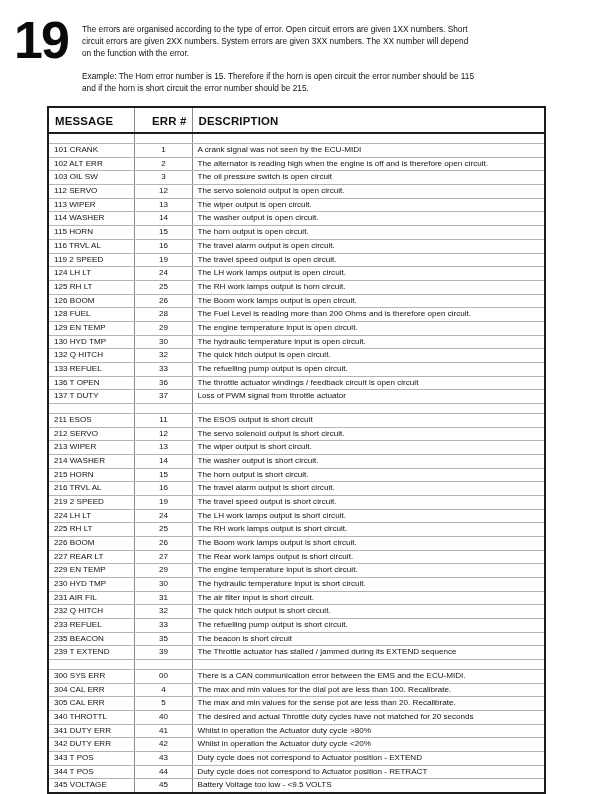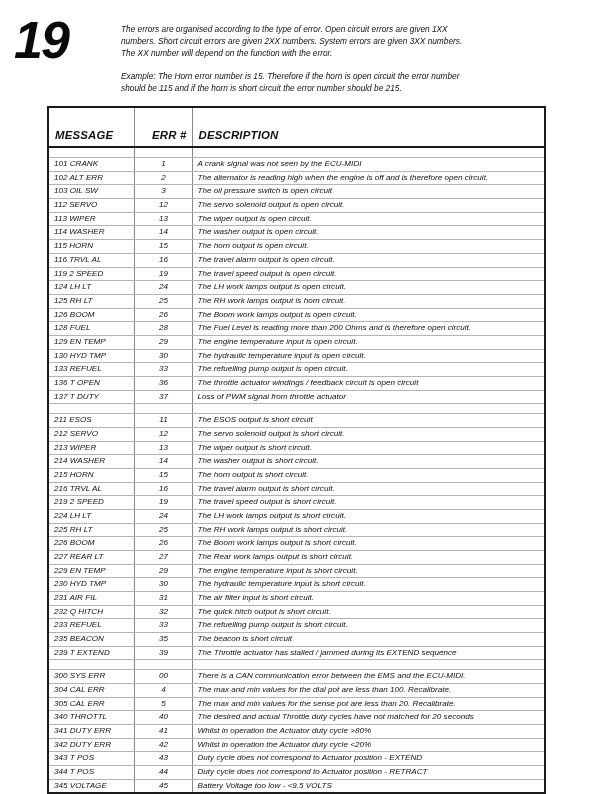--- a/index.html
+++ b/index.html
@@ -13,21 +13,20 @@
     font-family: "Liberation Sans", sans-serif;
     color: #000000;
     position: relative;
     overflow: hidden;
   }
   .page {
     width: 491px;
     height: 794px;
     position: relative;
     box-sizing: border-box;
-    font-style: italic;
   }
 
   
   .header {
     display: flex;
     align-items: flex-start;
     padding: 14px 8px 0 14px;
   }
   .page-number {
     font-family: "Liberation Sans", sans-serif;
@@ -37,21 +36,20 @@
     letter-spacing: -2px;
     width: 68px;
     flex: 0 0 68px;
     color: #0a0a0a;
     padding-top: 2px;
   }
   .intro {
     flex: 1 1 auto;
     padding-right: 6px;
     padding-top: 9px;
-    margin-left: 39px;
   }
   .intro p {
     margin: 0 0 11px 0;
     font-size: 8.3px;
     line-height: 1.45;
     color: #111111;
     text-align: left;
   }
   .intro p:last-child { margin-bottom: 0; }
 
@@ -79,21 +77,21 @@
     padding: 1px 4px 1px 5px;
     font-size: 8.1px;
     line-height: 1.32;
     vertical-align: top;
     color: #111111;
     background: #ffffff;
   }
   table.errtable thead th {
     font-size: 11.4px;
     font-weight: bold;
-    padding: 20px 5px 3px 6px;
+    padding: 6px 5px 3px 6px;
     border-bottom: 2px solid #1a1a1a;
     border-top: none;
     letter-spacing: 0.2px;
     vertical-align: middle;
   }
   table.errtable thead th.h-msg,
   table.errtable thead th.h-err,
   table.errtable thead th.h-desc { text-align: left; }
   table.errtable thead th.h-err { text-align: right; }
 
@@ -214,20 +212,25 @@
             <td class="cell-msg">129 EN TEMP</td>
             <td class="cell-err">29</td>
             <td class="cell-desc">The engine temperature input is open circuit.</td>
           </tr>
           <tr>
             <td class="cell-msg">130 HYD TMP</td>
             <td class="cell-err">30</td>
             <td class="cell-desc">The hydraulic temperature input is open circuit.</td>
           </tr>
           <tr>
+            <td class="cell-msg">132 Q HITCH</td>
+            <td class="cell-err">32</td>
+            <td class="cell-desc">The quick hitch output is open circuit.</td>
+          </tr>
+          <tr>
             <td class="cell-msg">133 REFUEL</td>
             <td class="cell-err">33</td>
             <td class="cell-desc">The refuelling pump output is open circuit.</td>
           </tr>
           <tr>
             <td class="cell-msg">136 T OPEN</td>
             <td class="cell-err">36</td>
             <td class="cell-desc">The throttle actuator windings / feedback circuit is open circuit</td>
           </tr>
           <tr>

